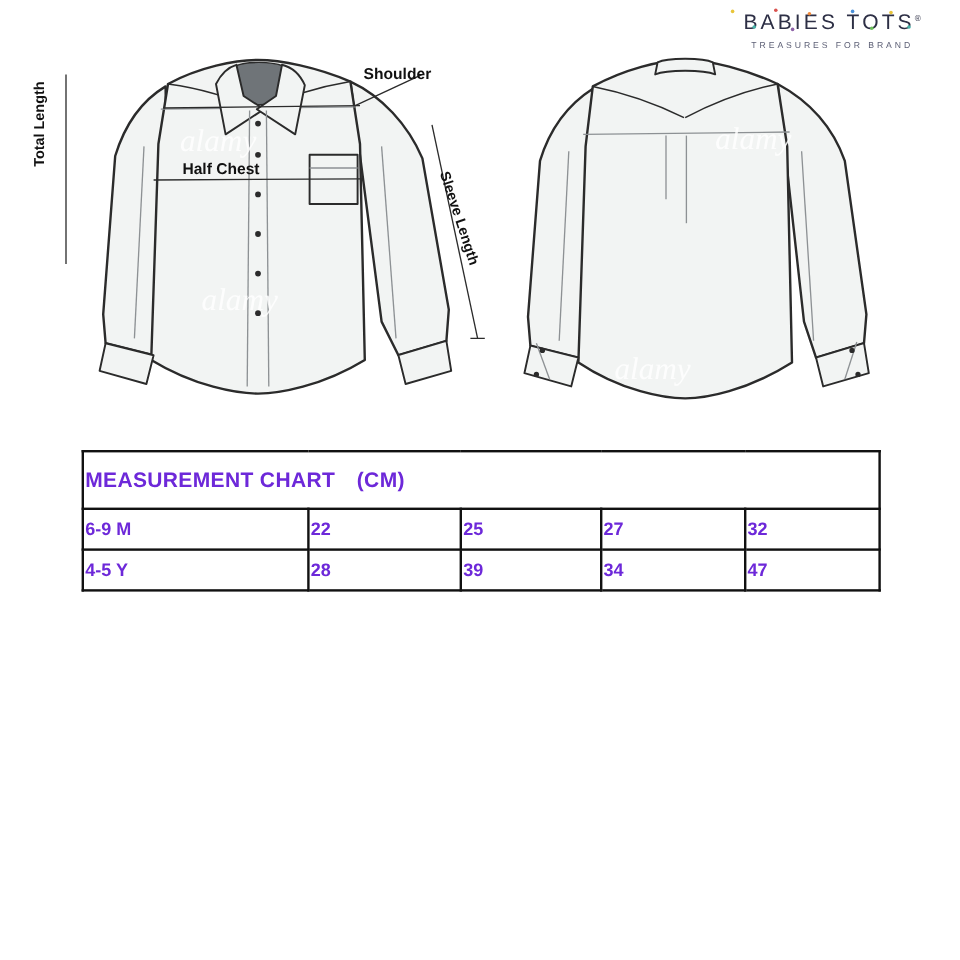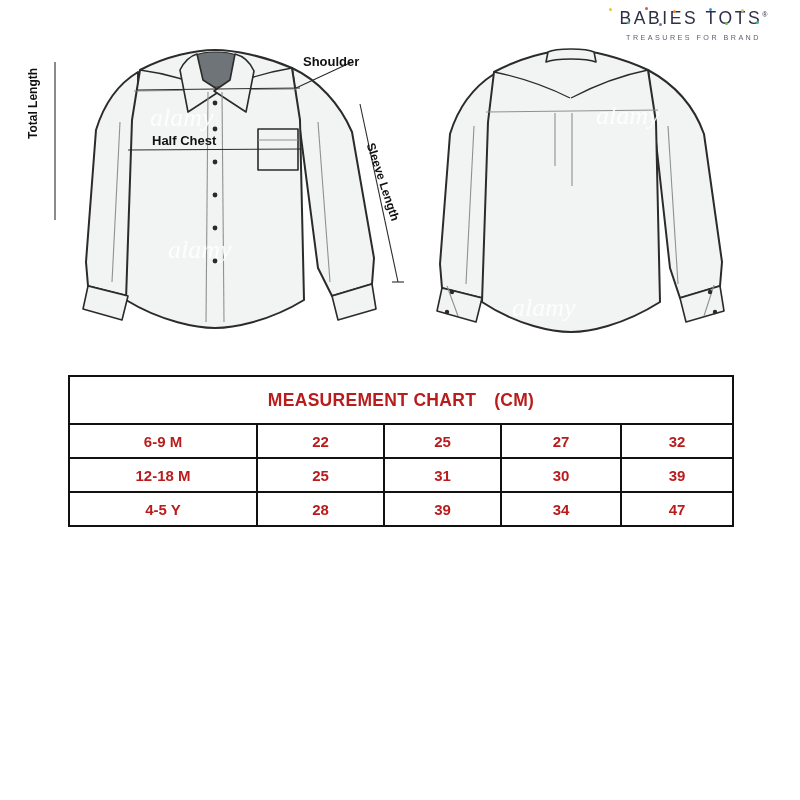--- a/index.html
+++ b/index.html
@@ -89,24 +89,24 @@
   #chart {
     position: absolute;
     left: 68px;
     top: 375px;
     width: 664px;
     border-collapse: collapse;
     table-layout: fixed;
   }
   #chart td {
     border: 2.2px solid #111;
-    text-align: center;
+    text-align: left;
     vertical-align: middle;
     font-weight: bold;
-    color: #b91c1c;
+    color: #6d28d9;
   }
   #chart .title-cell {
     height: 44px;
     font-size: 17.5px;
     letter-spacing: 0.3px;
   }
   #chart .title-cell .gap { display: inline-block; width: 18px; }
   #chart .hdr td {
     height: 110px;
     font-size: 15px;
@@ -270,27 +270,20 @@
   </tbody>
   <tbody class="rows">
     <tr>
         <td class="sz">6-9 M</td>
         <td>22</td>
         <td>25</td>
         <td>27</td>
         <td>32</td>
       </tr>
     <tr>
-        <td class="sz">12-18 M</td>
-        <td>25</td>
-        <td>31</td>
-        <td>30</td>
-        <td>39</td>
-      </tr>
-    <tr>
         <td class="sz">4-5 Y</td>
         <td>28</td>
         <td>39</td>
         <td>34</td>
         <td>47</td>
       </tr>
   </tbody>
 </table>
 
 </body></html>

